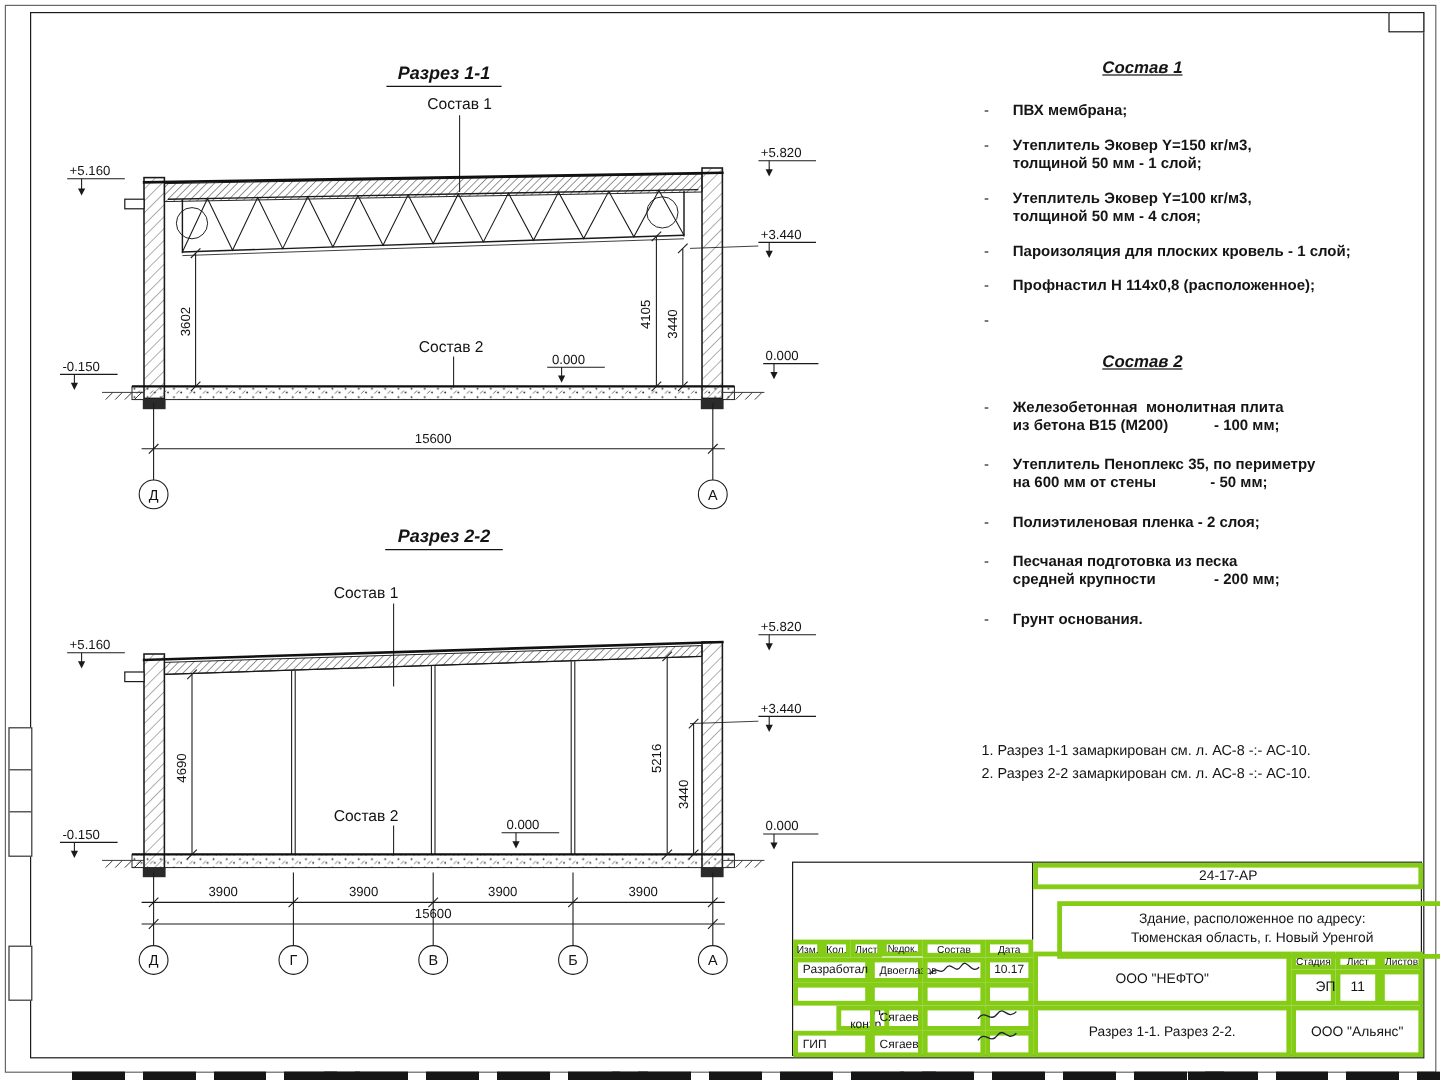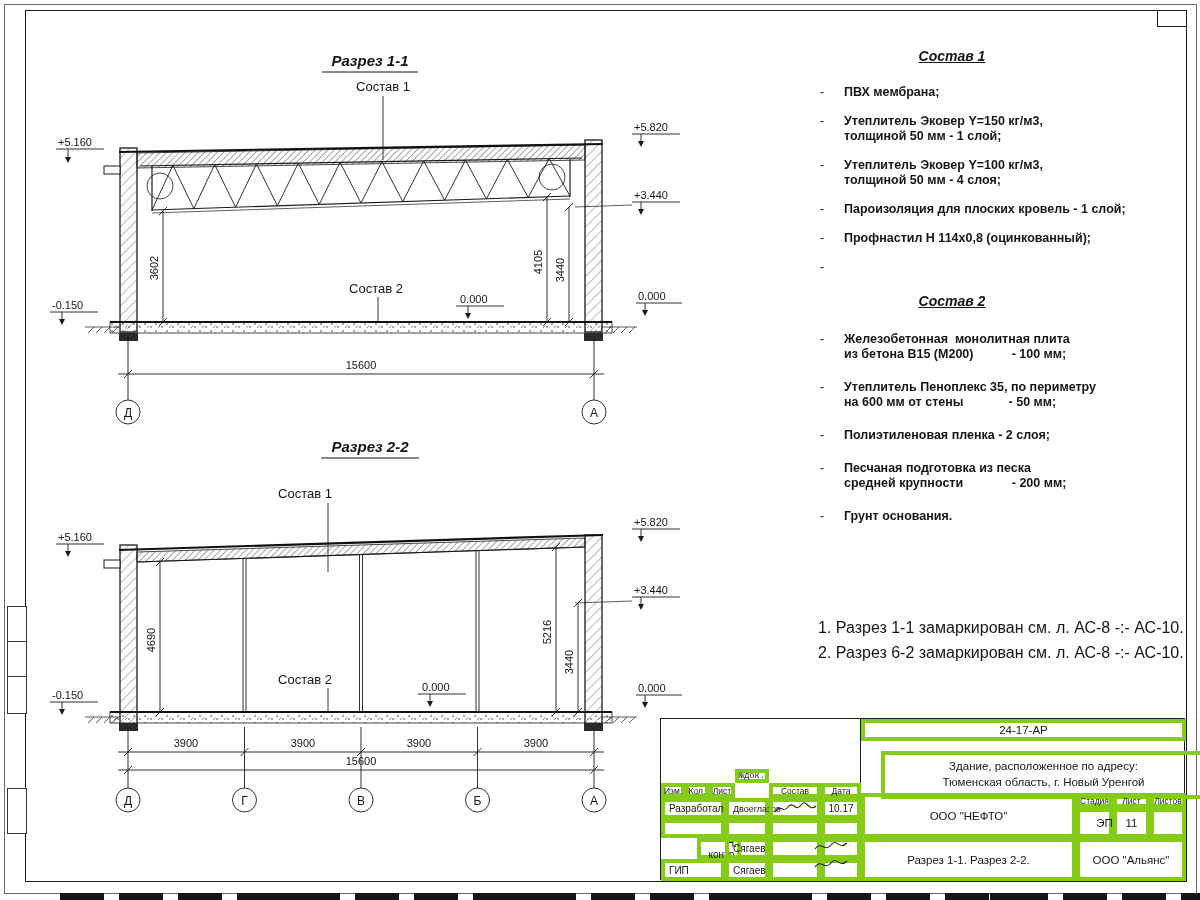--- a/index.html
+++ b/index.html
@@ -12,21 +12,21 @@
   .ruler{position:absolute;left:60px;top:893px;width:1140px;height:7px;
     background:repeating-linear-gradient(90deg,#161616 0 44px,transparent 44px 59px),repeating-linear-gradient(90deg,transparent 0 210px,#161616 210px 240px);}
   svg text{fill:#141414;}
   .rightcol{position:absolute;left:792px;top:48px;width:404px;font-size:12.5px;line-height:1.2;}
   .rc-heading{width:320px;text-align:center;font-style:italic;font-weight:bold;font-size:14px;text-decoration:underline;margin:0 0 20px 0;}
   .rc-heading2{margin:18px 0 22px 0;}
   .rc-item{display:flex;margin-bottom:14px;}
   .rc-item .dash{margin-left:28px;width:24px;flex:0 0 24px;}
   .rc-item .txt{white-space:pre-wrap;width:340px;font-weight:bold;}
   .rc-item.wide{margin-bottom:18px;}
-  .notes{position:absolute;left:818px;top:616px;font-size:16px;line-height:1.55;}
+  .notes{position:absolute;left:818px;top:616px;font-size:12px;line-height:1.55;}
   .tb{position:absolute;left:660px;top:718px;width:525px;height:162px;border:1.6px solid #1a1a1a;box-sizing:border-box;font-size:10px;}
   .tb .cell{position:absolute;border:4px solid #84cc16;box-sizing:border-box;display:flex;align-items:center;justify-content:center;text-align:center;background:transparent;}
   .tb .cell.left{justify-content:flex-start;padding-left:4px;text-align:right;}
   .tb .big{font-size:11.5px;}
   .tb .small{font-size:8.5px;}
   .tb .pre{white-space:pre-line;line-height:1.35;}
   .sig-svg{position:absolute;pointer-events:none;}
 </style>
 </head>
 <body>
@@ -329,21 +329,21 @@
       <span class="dash">-</span>
       <span class="txt">Утеплитель Эковер Y=100 кг/м3,
 толщиной 50 мм - 4 слоя;</span>
     </div>
   <div class="rc-item">
       <span class="dash">-</span>
       <span class="txt">Пароизоляция для плоских кровель - 1 слой;</span>
     </div>
   <div class="rc-item">
       <span class="dash">-</span>
-      <span class="txt">Профнастил Н 114х0,8 (оцинкованный);</span>
+      <span class="txt">Профнастил Н 114х0,8 (расположенное);</span>
     </div>
   <div class="rc-item">
       <span class="dash">-</span>
     </div>
 
   <div class="rc-heading rc-heading2">Состав 2</div>
 
   <div class="rc-item wide">
       <span class="dash">-</span>
       <span class="txt">Железобетонная  монолитная плита
@@ -364,29 +364,29 @@
 средней крупности              - 200 мм;</span>
     </div>
   <div class="rc-item wide">
       <span class="dash">-</span>
       <span class="txt">Грунт основания.</span>
     </div>
 </div>
 
 <div class="notes">
   <div>1. Разрез 1-1 замаркирован см. л. АС-8 -:- АС-10.</div>
-  <div>2. Разрез 6-2 замаркирован см. л. АС-8 -:- АС-10.</div>
+  <div>2. Разрез 2-2 замаркирован см. л. АС-8 -:- АС-10.</div>
 </div>
 
 <div class="tb">
 
   <div class="cell small" style="left:0;top:64px;width:24px;height:15px;">Изм.</div>
   <div class="cell small" style="left:24px;top:64px;width:24px;height:15px;">Кол.</div>
   <div class="cell small" style="left:48px;top:64px;width:26px;height:15px;">Лист</div>
-  <div class="cell small" style="left:74px;top:50px;width:34px;height:14px;font-family:Liberation Mono, monospace;">№док.</div>
+  <div class="cell small" style="left:74px;top:64px;width:34px;height:14px;">№док.</div>
   <div class="cell small" style="left:108px;top:64px;width:52px;height:15px;">Состав</div>
   <div class="cell small" style="left:160px;top:64px;width:40px;height:15px;">Дата</div>
 
   <div class="cell left" style="left:0;top:79px;width:64px;height:21px;">Разработал</div>
   <div class="cell left" style="left:64px;top:79px;width:44px;height:21px;font-size:9px;">Двоеглазов</div>
   <div class="cell" style="left:108px;top:79px;width:52px;height:21px;"></div>
   <div class="cell" style="left:160px;top:79px;width:40px;height:21px;">10.17</div>
 
   <div class="cell" style="left:0;top:100px;width:64px;height:19px;"></div>
   <div class="cell" style="left:64px;top:100px;width:44px;height:19px;"></div>

